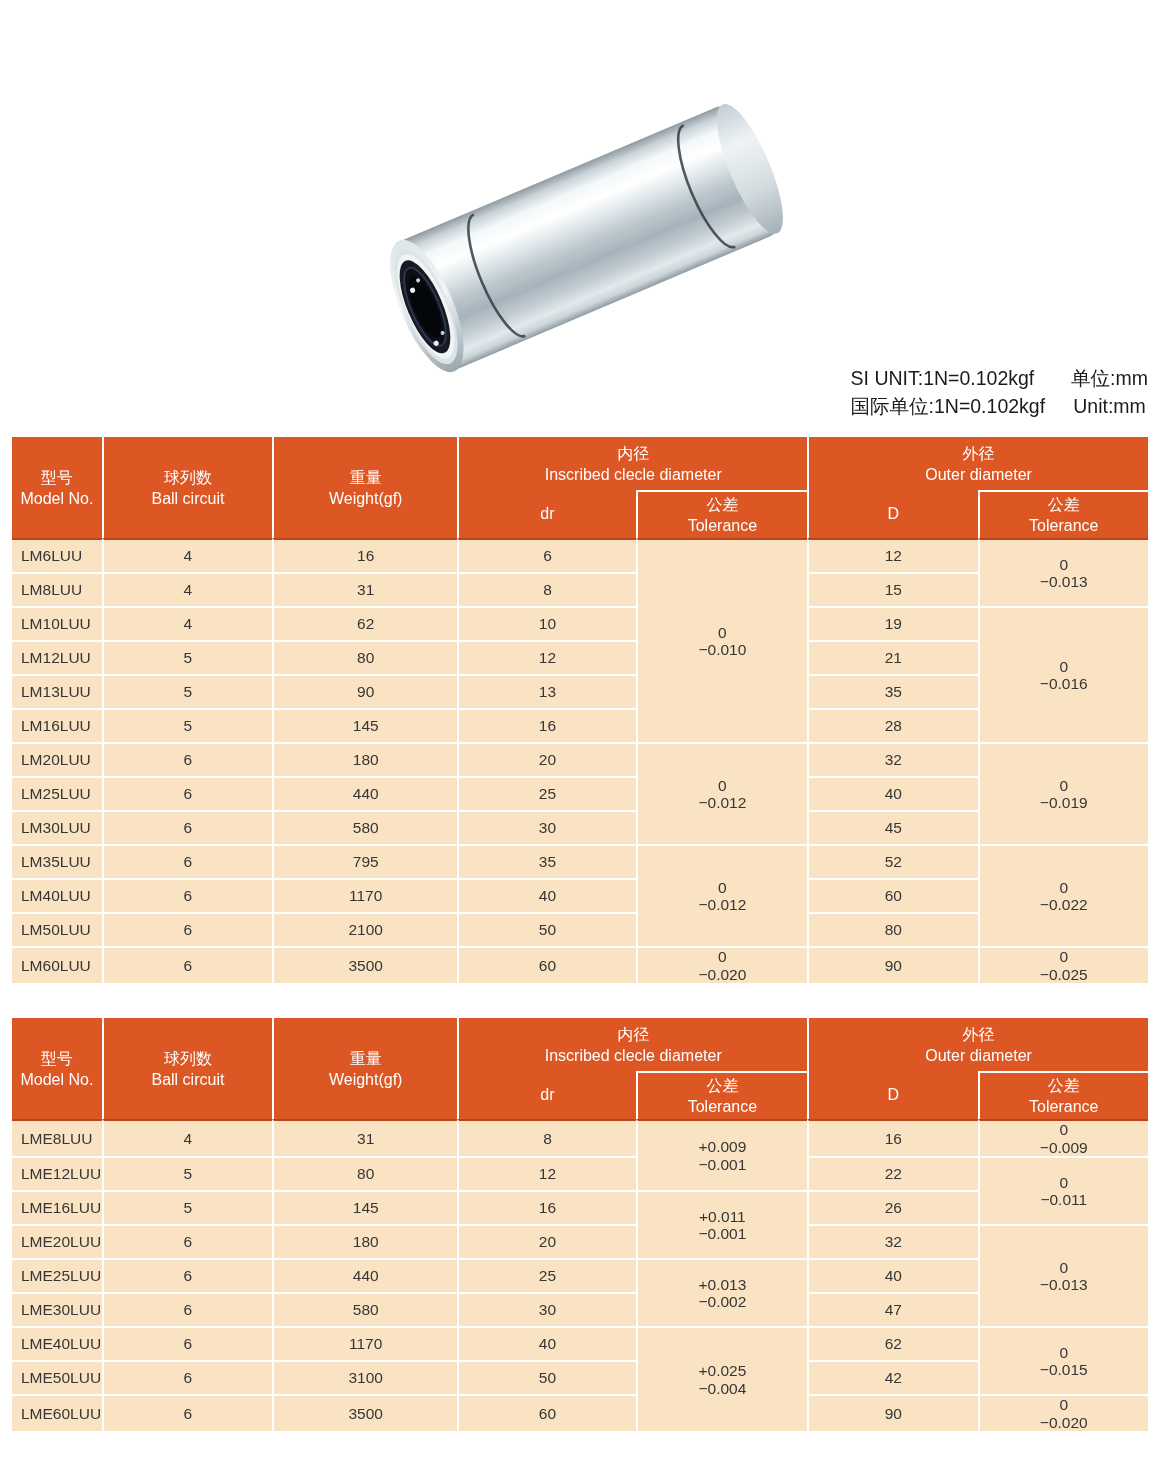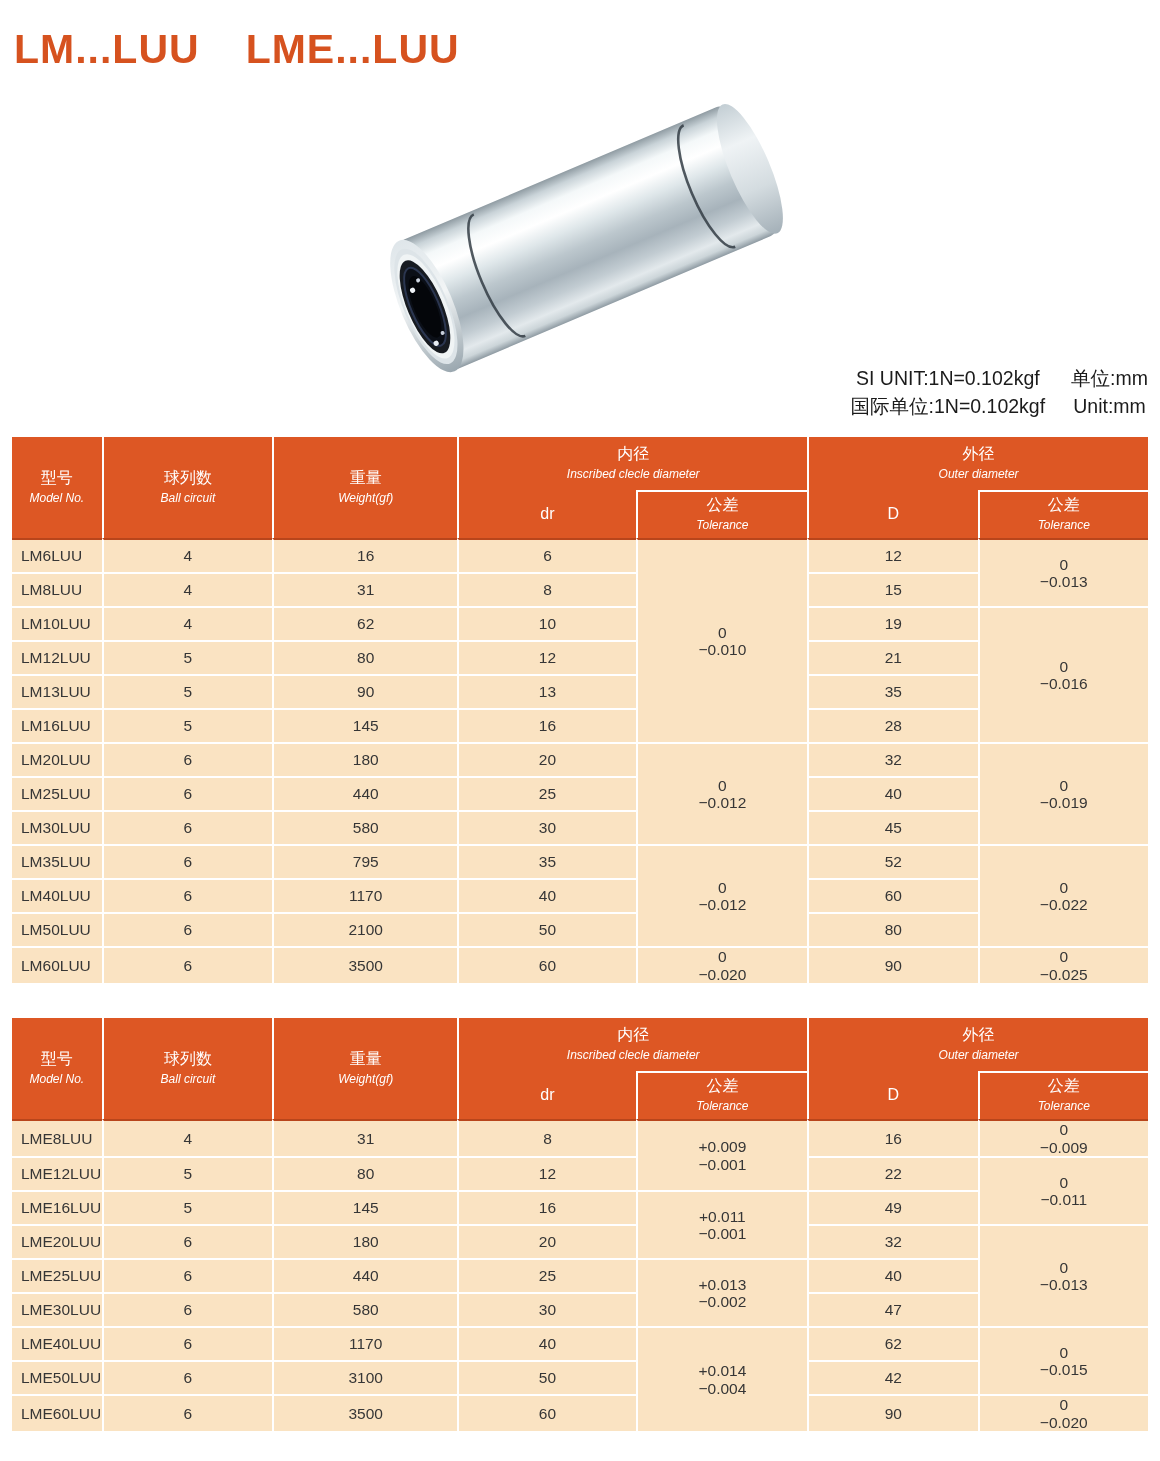--- a/index.html
+++ b/index.html
@@ -18,61 +18,57 @@
   .title{
     position:absolute;left:14px;top:26px;display:flex;gap:46px;
     font-size:41px;font-weight:bold;color:var(--title);letter-spacing:1px;white-space:nowrap;
   }
   .photo{position:absolute;left:372px;top:88px;}
   .units{
     position:absolute;right:12px;top:366px;
     display:grid;grid-template-columns:auto auto;column-gap:26px;row-gap:3px;
     font-size:19.5px;line-height:25px;color:#1b1b1b;white-space:nowrap;
   }
-  .units .l{text-align:center;}
+  .units .l{text-align:left;}
   .units .r{text-align:center;}
 
   table.spec{
     position:absolute;left:12px;width:1136px;
     border-collapse:separate;border-spacing:0;table-layout:fixed;
   }
   #table1{top:437px;}
   #table2{top:1018px;}
 
   th{
     background:var(--orange);color:#fff;font-weight:normal;
     text-align:center;vertical-align:middle;padding:0;
   }
   th,td{border-left:2.5px solid var(--grid);}
   tr.hrow1 th:first-child{border-left:none;}
   th .hz{font-size:16px;line-height:21px;}
-  th .he{font-size:12px;line-height:21px;font-style:italic;}
+  th .he{font-size:16px;line-height:21px;}
   tr.hrow1 th{height:53px;}
   tr.hrow2 th{height:46px;}
   th.tol-h{border-top:2.5px solid var(--grid);margin-left:13px;}
 
   td{
     background:var(--beige);border-top:2.5px solid var(--grid);
     height:32px;font-size:15.5px;color:var(--ink);
     text-align:center;vertical-align:middle;padding:0;
   }
   td:first-child{border-left:none;}
   tbody tr:first-child td{border-top:2.5px solid var(--divider);}
   td.model{text-align:left;padding-left:9px;}
   td.tol-cell div{line-height:17.5px;font-size:15.5px;}
 </style>
 </head>
 <body>
 
 <div class="page">
 
-  <div class="title">
-    <span>LM...LUU</span>
-    <span>LME...LUU</span>
-  </div>
 
   <svg class="photo" width="430" height="300" viewBox="0 0 430 300" xmlns="http://www.w3.org/2000/svg">
     <defs>
       <linearGradient id="met" x1="0" y1="80" x2="0" y2="220" gradientUnits="userSpaceOnUse">
         <stop offset="0" stop-color="#8f9ba2"></stop>
         <stop offset="0.07" stop-color="#c9d3d8"></stop>
         <stop offset="0.16" stop-color="#f4f8f9"></stop>
         <stop offset="0.27" stop-color="#ffffff"></stop>
         <stop offset="0.40" stop-color="#dfe7ea"></stop>
         <stop offset="0.54" stop-color="#bcc7cd"></stop>
@@ -371,21 +367,21 @@
         </tr>
         <tr>
           <td class="model">LME16LUU</td>
           <td>5</td>
           <td>145</td>
           <td>16</td>
           <td class="tol-cell" rowspan="2">
             <div>+0.011</div>
             <div>−0.001</div>
           </td>
-          <td>49</td>
+          <td>26</td>
         </tr>
         <tr>
           <td class="model">LME20LUU</td>
           <td>6</td>
           <td>180</td>
           <td>20</td>
           <td>32</td>
           <td class="tol-cell" rowspan="3">
             <div>0</div>
             <div>−0.013</div>
@@ -408,21 +404,21 @@
           <td>580</td>
           <td>30</td>
           <td>47</td>
         </tr>
         <tr>
           <td class="model">LME40LUU</td>
           <td>6</td>
           <td>1170</td>
           <td>40</td>
           <td class="tol-cell" rowspan="3">
-            <div>+0.014</div>
+            <div>+0.025</div>
             <div>−0.004</div>
           </td>
           <td>62</td>
           <td class="tol-cell" rowspan="2">
             <div>0</div>
             <div>−0.015</div>
           </td>
         </tr>
         <tr>
           <td class="model">LME50LUU</td>

